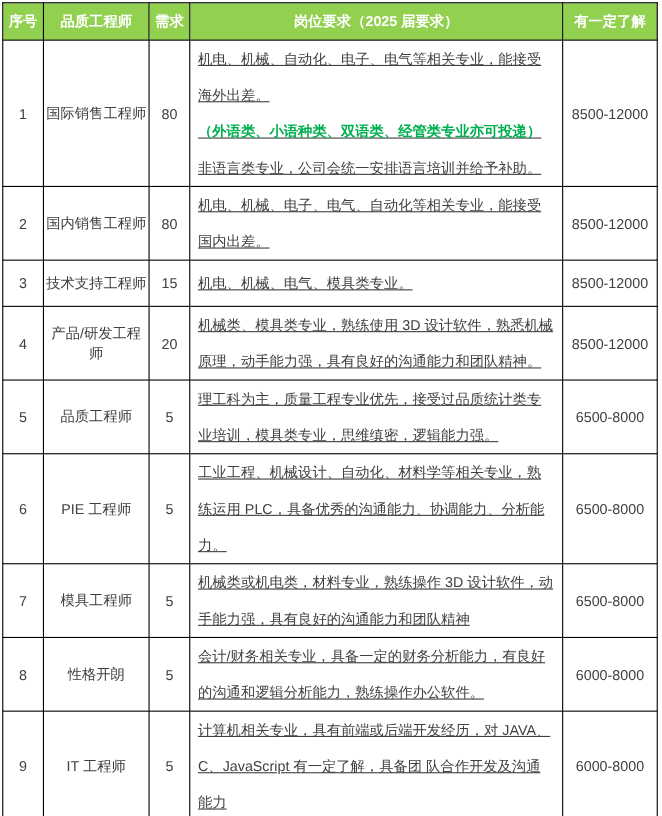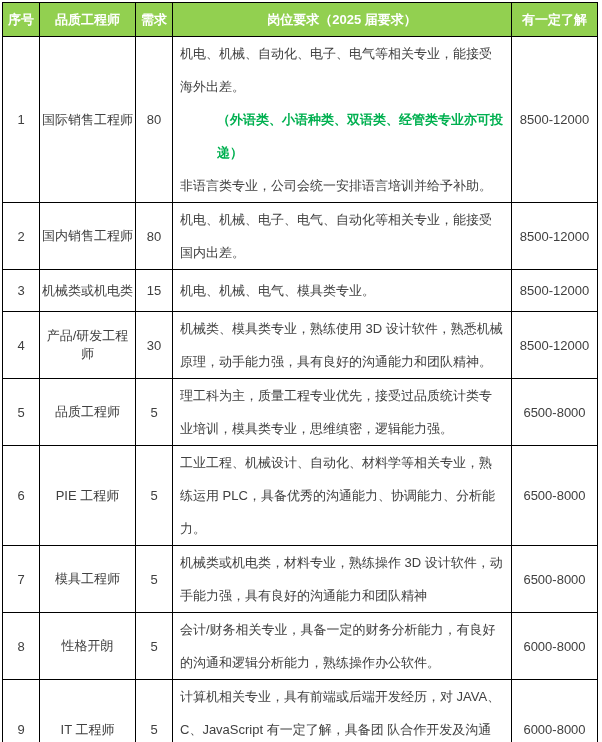--- a/index.html
+++ b/index.html
@@ -32,25 +32,25 @@
     font-size:13px;
     font-weight:bold;
     height:31px;
   }
   .job-table td{color:var(--body-text);font-size:13px;}
   .job-table td.center{text-align:center;}
   .job-table td.req{
     padding:0 7px;
     line-height:33px;
     text-align:left;
+    text-decoration:underline;
   }
   .job-table td.req .emphasis{
     color:var(--emphasis);
     font-weight:bold;
-    margin-left:37px;
   }
   tbody tr:nth-child(1){height:103px}
   tbody tr:nth-child(2){height:41px}
   tbody tr:nth-child(3){height:42px}
   tbody tr:nth-child(4){height:66px}
   tbody tr:nth-child(5){height:67px}
   tbody tr:nth-child(6){height:66px}
   tbody tr:nth-child(7){height:67px}
   tbody tr:nth-child(8){height:67px}
   tbody tr:nth-child(9){height:71px}
@@ -94,31 +94,31 @@
           <td class="center">2</td>
           <td class="center">国内销售工程师</td>
           <td class="center">80</td>
           <td class="req">
             <div>机电、机械、电子、电气、自动化等相关专业，能接受国内出差。</div>
           </td>
           <td class="center">8500-12000</td>
         </tr>
         <tr>
           <td class="center">3</td>
-          <td class="center">机械类或机电类</td>
+          <td class="center">技术支持工程师</td>
           <td class="center">15</td>
           <td class="req">
             <div>机电、机械、电气、模具类专业。</div>
           </td>
           <td class="center">8500-12000</td>
         </tr>
         <tr>
           <td class="center">4</td>
           <td class="center">产品/研发工程师</td>
-          <td class="center">30</td>
+          <td class="center">20</td>
           <td class="req">
             <div>机械类、模具类专业，熟练使用 3D 设计软件，熟悉机械原理，动手能力强，具有良好的沟通能力和团队精神。</div>
           </td>
           <td class="center">8500-12000</td>
         </tr>
         <tr>
           <td class="center">5</td>
           <td class="center">品质工程师</td>
           <td class="center">5</td>
           <td class="req">

